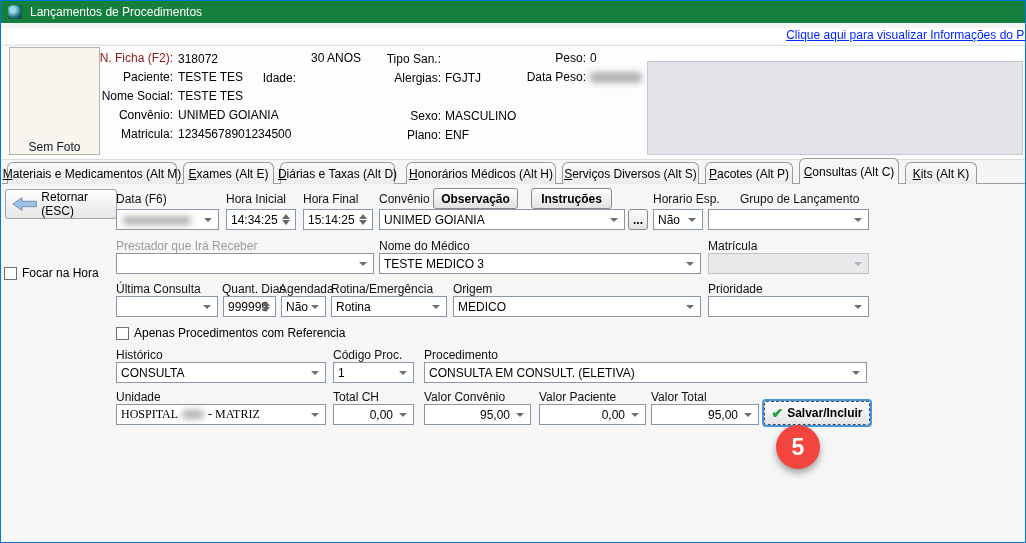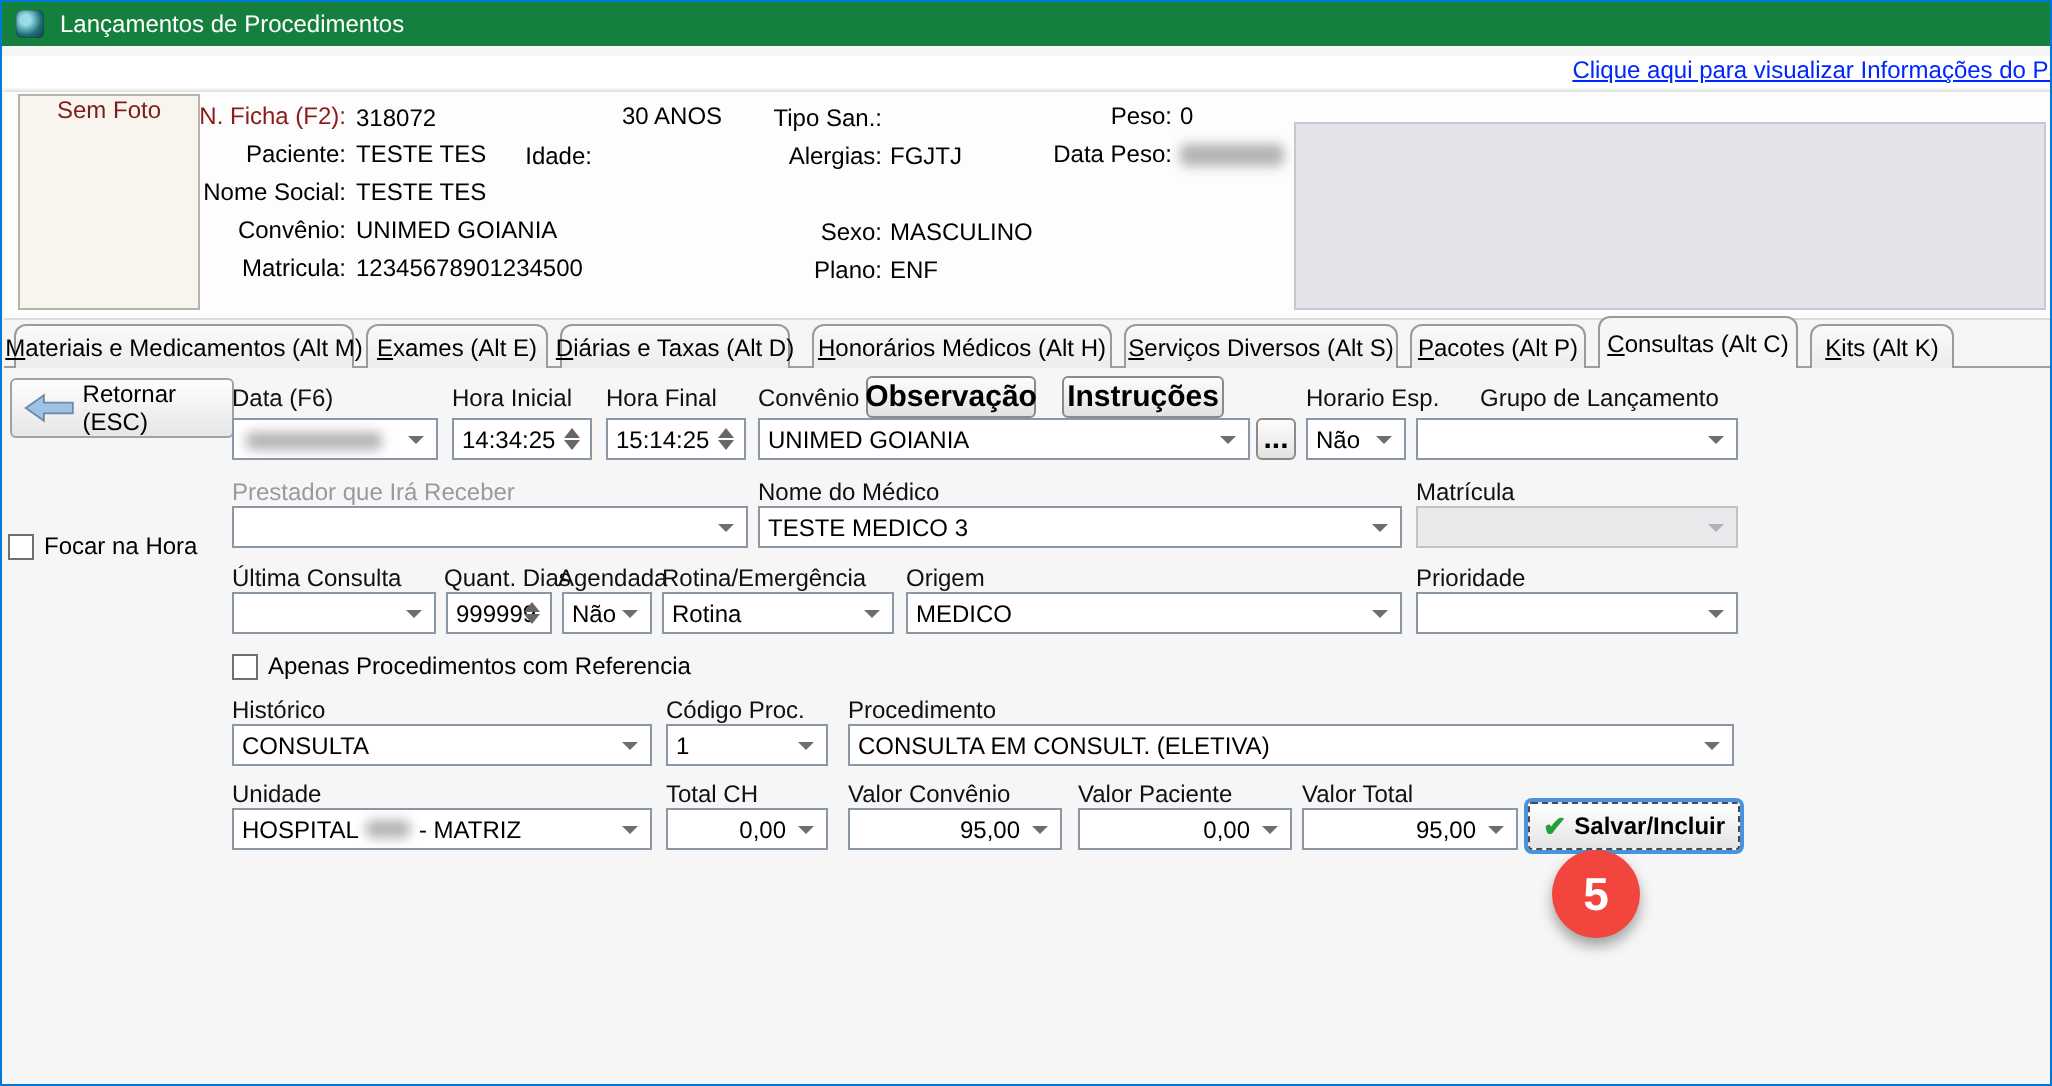--- a/index.html
+++ b/index.html
@@ -15,22 +15,22 @@
     background:radial-gradient(circle at 35% 35%, #9adbe8 0 20%, #1b6e74 60%, #123f44 100%);
     box-shadow:inset 0 0 1px #06282b;}
   
   .linkrow{position:absolute;top:27px;left:0;width:1024px;height:16px;background:#fff;}
   .info-link{position:absolute;right:-6px;top:0;font-size:12px;color:#0026ff;
     text-decoration:underline;white-space:nowrap;cursor:pointer;}
   
   .patient-panel{position:absolute;left:1px;top:44px;width:1023px;height:113px;
     background:#fdfdfd;border-top:1px solid #e3e3e3;border-bottom:1px solid #dcdcdc;}
   .photo-box{position:absolute;left:8px;top:46px;width:89px;height:106px;background:#f8f5ef;
-    border:1px solid #b9b2a6;display:flex;align-items:flex-start;justify-content:center;
-    font-size:12px;color:#7f1d1d;}
+    border:1px solid #b9b2a6;display:flex;align-items:flex-end;justify-content:center;
+    font-size:12px;color:#0f172a;}
   .plabel{position:absolute;font-size:12px;color:#000;white-space:nowrap;text-align:right;}
   .pvalue{position:absolute;font-size:12px;color:#000;white-space:nowrap;}
   .ficha-label{color:#8b1a1a;}
   .side-panel{position:absolute;left:646px;top:60px;width:374px;height:92px;
     background:#e4e3ea;border:1px solid #c6c6ce;}
   .blur-blob{position:absolute;background:#9a9a9a;border-radius:3px;filter:blur(3px);opacity:.75;}
   
   .tab{position:absolute;top:161px;height:22px;background:linear-gradient(#fafafa,#ececec);
     border:1px solid #9a9a9a;border-bottom:none;border-radius:6px 6px 0 0;
     font-size:12px;color:#000;display:flex;align-items:center;justify-content:center;
@@ -51,21 +51,21 @@
   .combo.num{justify-content:flex-end;padding-right:20px;}
   .spin{position:absolute;height:21px;background:#fff;border:1px solid #8a98a5;
     box-sizing:border-box;display:flex;align-items:center;padding:0 18px 0 4px;
     font-size:12px;color:#000;}
   .spin-btns{position:absolute;right:2px;top:1px;width:14px;height:17px;display:flex;
     flex-direction:column;align-items:center;justify-content:center;gap:1px;cursor:pointer;}
   .spin-btns i{display:block;border:4px solid transparent;width:0;height:0;}
   .spin-btns i.up{border-bottom:5px solid #666;border-top:none;}
   .spin-btns i.dn{border-top:5px solid #666;border-bottom:none;}
   .win-btn{position:absolute;background:linear-gradient(#fdfdfd,#e2e2e2);
-    border:1px solid #8a8a8a;border-radius:3px;font-size:15px;font-weight:bold;color:#000;
+    border:1px solid #8a8a8a;border-radius:3px;font-size:12px;font-weight:bold;color:#000;
     display:flex;align-items:center;justify-content:center;box-sizing:border-box;cursor:pointer;}
   .return-btn{position:absolute;left:4px;top:188px;width:112px;height:30px;
     background:linear-gradient(#fefefe,#e6e6e6);border:1px solid #97a5b0;border-radius:3px;
     display:flex;align-items:center;justify-content:flex-start;gap:4px;font-size:12px;
     box-sizing:border-box;padding-left:6px;cursor:pointer;}
   .checkrow{position:absolute;display:flex;align-items:center;gap:5px;font-size:12px;color:#000;}
   .checkbox{width:13px;height:13px;background:#fff;border:1px solid #707070;box-sizing:border-box;}
   .save-btn{position:absolute;left:763px;top:400px;width:106px;height:24px;
     background:linear-gradient(#ffffff,#e4e4e4);border:1px dashed #4a4a4a;border-radius:2px;
     box-shadow:0 0 0 2px #4694dd;display:flex;align-items:center;justify-content:center;gap:4px;
@@ -258,21 +258,21 @@
   <span class="flabel" style="left:332px;top:347px;">Código Proc.</span>
   <div class="combo" style="left:332px;top:361px;width:81px;">
     <span>1</span>
   </div>
   <span class="flabel" style="left:423px;top:347px;">Procedimento</span>
   <div class="combo" style="left:423px;top:361px;width:443px;">
     <span>CONSULTA EM CONSULT. (ELETIVA)</span>
   </div>
 
   <span class="flabel" style="left:115px;top:389px;">Unidade</span>
-  <div class="combo" style="left:115px;top:403px;width:210px;">
+  <div class="combo" style="left:115px;top:403px;width:210px;font-family:Liberation Serif, serif;">
     <span>HOSPITAL</span>
     <span class="blur-blob" style="position:relative;display:inline-block;width:22px;height:9px;margin:0 4px;top:0;"></span>
     <span>- MATRIZ</span>
   </div>
   <span class="flabel" style="left:332px;top:389px;">Total CH</span>
   <div class="combo num" style="left:332px;top:403px;width:81px;">
     <span>0,00</span>
   </div>
   <span class="flabel" style="left:423px;top:389px;">Valor Convênio</span>
   <div class="combo num" style="left:423px;top:403px;width:107px;">

